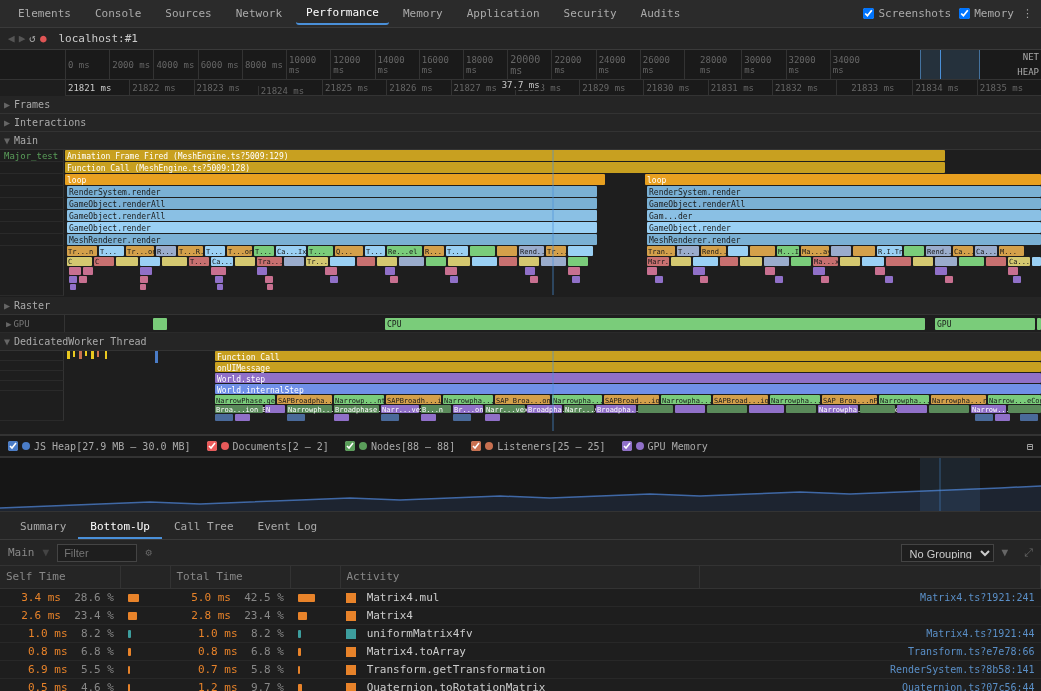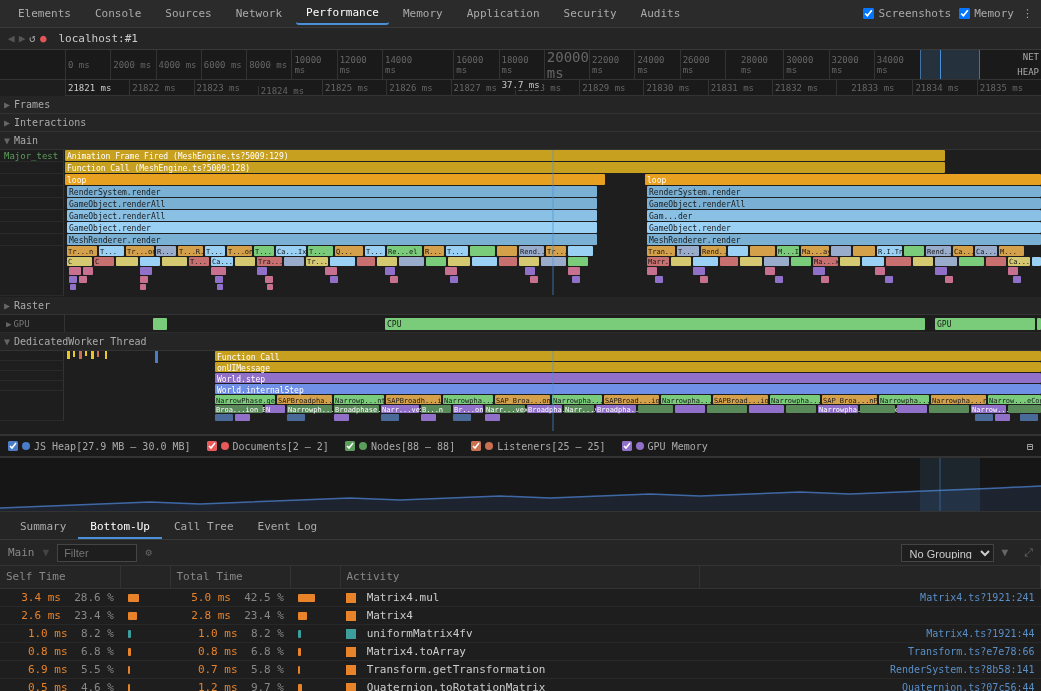--- a/index.html
+++ b/index.html
@@ -305,27 +305,27 @@
         </div>
       <div class="ruler-mark" style="font-size:9px;color:#666;border-left:1px solid #333;flex:1;display:flex;align-items:center;padding-left:2px;">
           <span>10000 ms</span>
         </div>
       <div class="ruler-mark" style="font-size:9px;color:#666;border-left:1px solid #333;flex:1;display:flex;align-items:center;padding-left:2px;">
           <span>12000 ms</span>
         </div>
       <div class="ruler-mark" style="font-size:9px;color:#666;border-left:1px solid #333;flex:1;display:flex;align-items:center;padding-left:2px;">
           <span>14000 ms</span>
         </div>
-      <div class="ruler-mark" style="font-size:9px;color:#666;border-left:1px solid #333;flex:1;display:flex;align-items:center;padding-left:2px;margin-left:26px;">
+      <div class="ruler-mark" style="font-size:9px;color:#666;border-left:1px solid #333;flex:1;display:flex;align-items:center;padding-left:2px;">
           <span>16000 ms</span>
         </div>
       <div class="ruler-mark" style="font-size:9px;color:#666;border-left:1px solid #333;flex:1;display:flex;align-items:center;padding-left:2px;">
           <span>18000 ms</span>
         </div>
-      <div class="ruler-mark" style="font-size:14px;color:#666;border-left:1px solid #333;flex:1;display:flex;align-items:center;padding-left:2px;">
+      <div class="ruler-mark" style="font-size:10px;color:#666;border-left:1px solid #333;flex:1;display:flex;align-items:center;padding-left:2px;">
           <span>20000 ms</span>
         </div>
       <div class="ruler-mark" style="font-size:9px;color:#666;border-left:1px solid #333;flex:1;display:flex;align-items:center;padding-left:2px;">
           <span>22000 ms</span>
         </div>
       <div class="ruler-mark" style="font-size:9px;color:#666;border-left:1px solid #333;flex:1;display:flex;align-items:center;padding-left:2px;">
           <span>24000 ms</span>
         </div>
       <div class="ruler-mark" style="font-size:9px;color:#666;border-left:1px solid #333;flex:1;display:flex;align-items:center;padding-left:2px;">
           <span>26000 ms</span>

